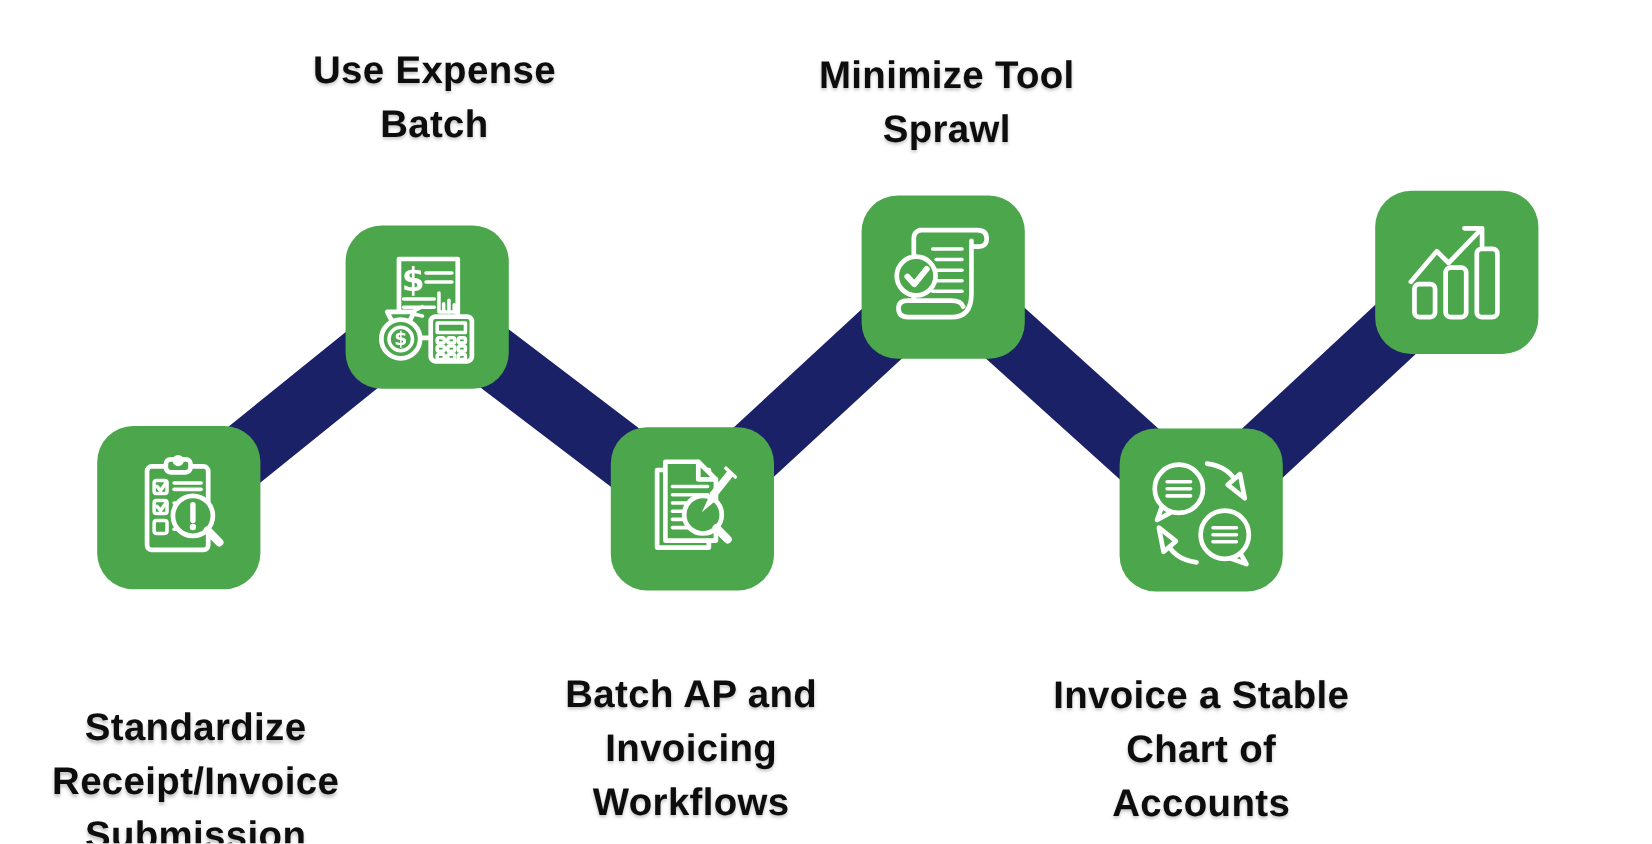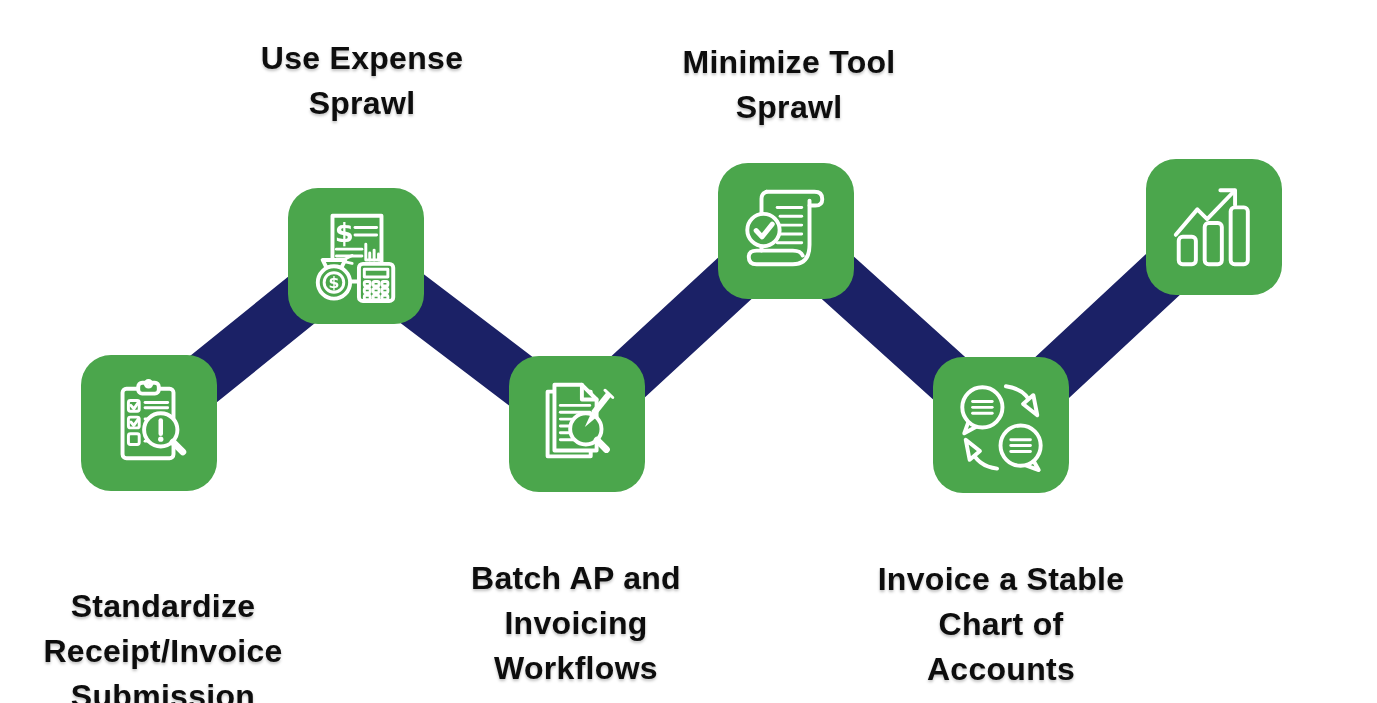--- a/index.html
+++ b/index.html
@@ -168,21 +168,21 @@
       <rect x="67" y="30" width="17.5" height="58" rx="4"></rect>
       <polyline points="11,58 33,32 43,42 71,13"></polyline>
       <polyline points="56.5,12.5 71.5,12.5 71.5,27.5"></polyline>
     </svg>
   </div>
 
   <div class="step-label" style="left:163px;top:584px">Standardize
 Receipt/Invoice
 Submission</div>
   <div class="step-label" style="left:362px;top:36px">Use Expense
-Sprawl</div>
+Batch</div>
   <div class="step-label" style="left:576px;top:556px">Batch AP and
 Invoicing
 Workflows</div>
   <div class="step-label" style="left:789px;top:40px">Minimize Tool
 Sprawl</div>
   <div class="step-label" style="left:1001px;top:557px">Invoice a Stable
 Chart of
 Accounts</div>
 
 </div>

